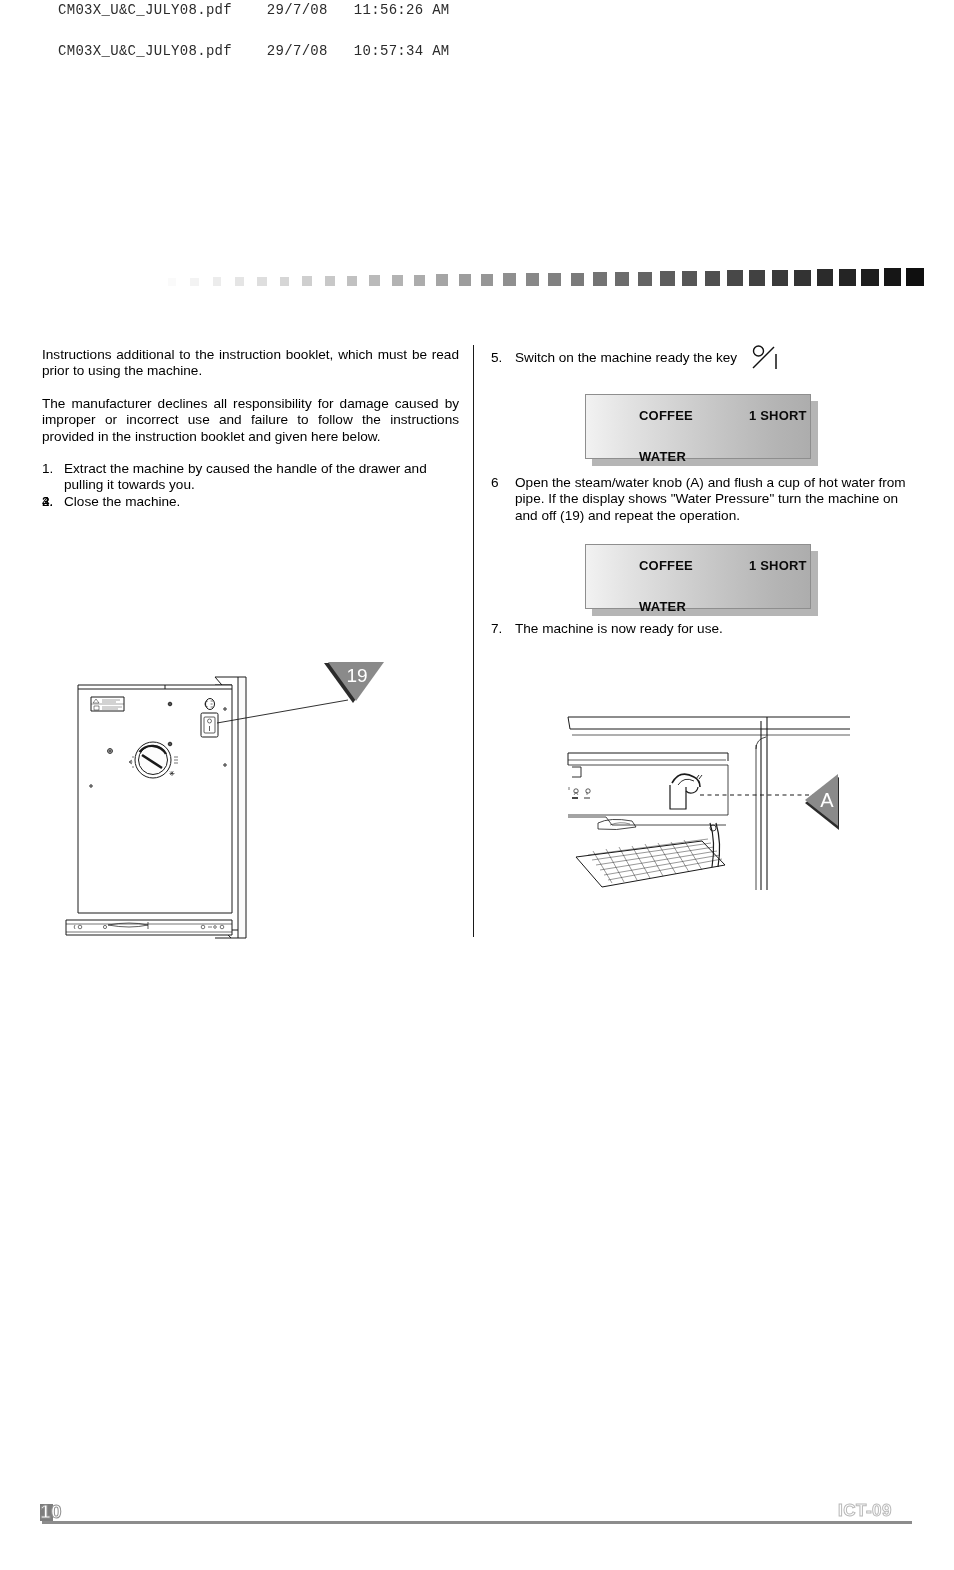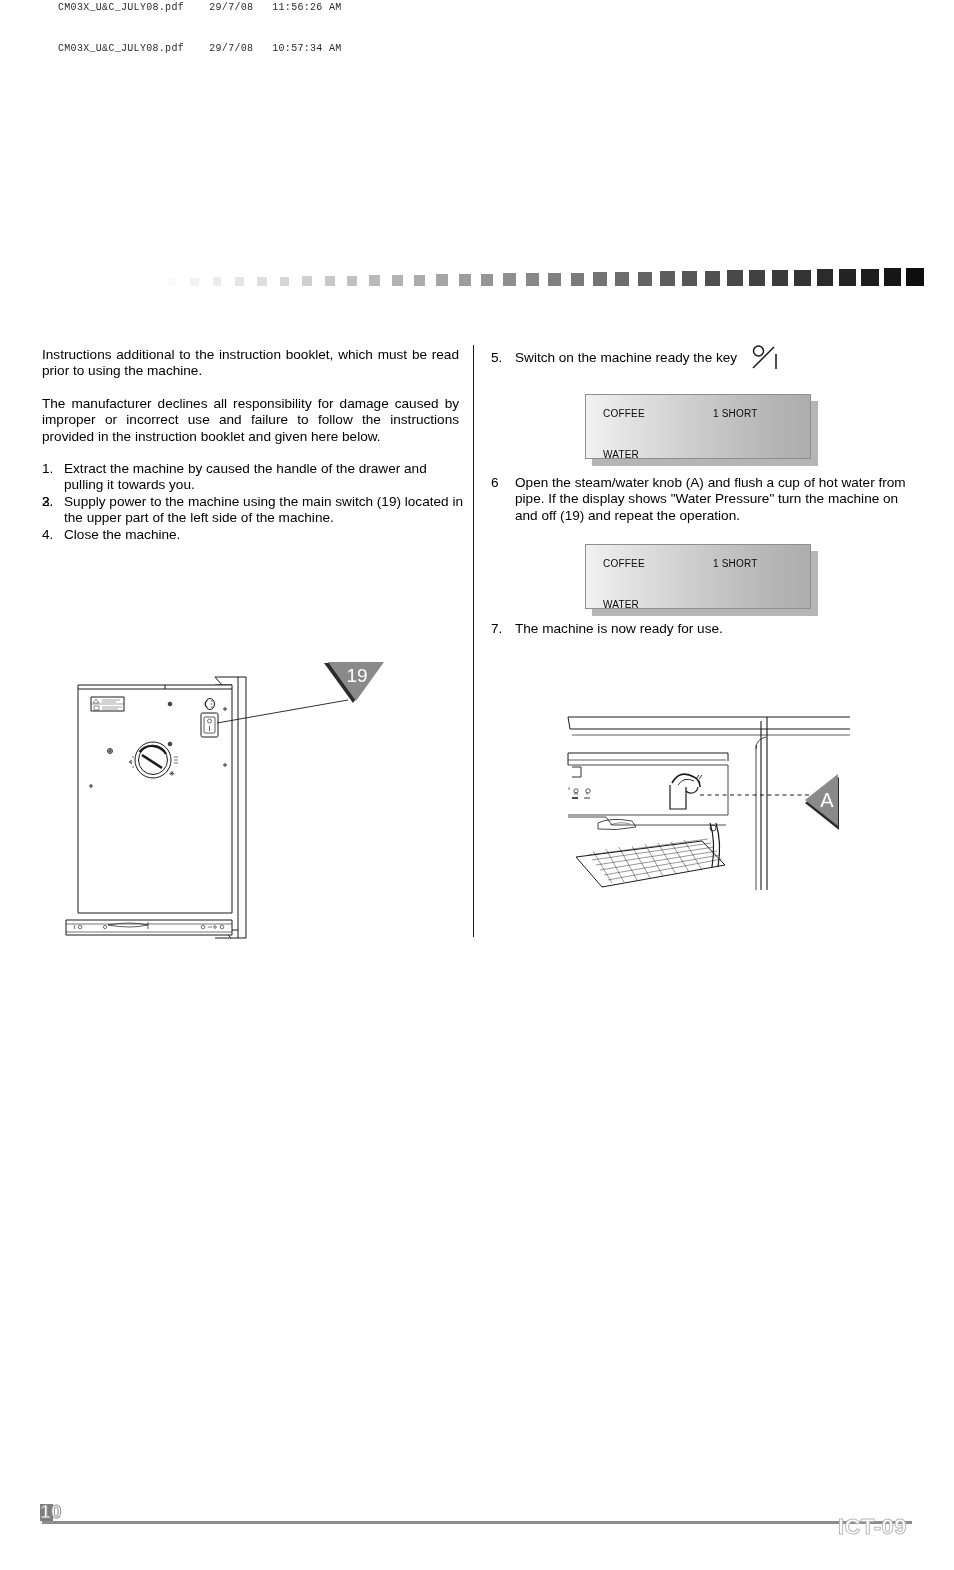--- a/index.html
+++ b/index.html
@@ -13,21 +13,21 @@
     position: relative;
     font-family: "Liberation Sans", sans-serif;
     color: #000;
     overflow: hidden;
   }
 
   
   .pdf-stamp {
     position: absolute;
     font-family: "Liberation Mono", monospace;
-    font-size: 10px;
+    font-size: 14px;
     letter-spacing: 0.3px;
     color: #2b2b2b;
     white-space: pre;
   }
   #stamp1 { left: 58px; top: 2px; }
   #stamp2 { left: 58px; top: 43px; }
 
   
   #heading-block {
     position: absolute;
@@ -148,24 +148,25 @@
   .lcd-shadow {
     position: absolute;
     left: 7px;
     top: 7px;
     width: 226px;
     height: 65px;
     background: #b5b5b5;
   }
   .lcd .row {
     position: absolute;
-    font-size: 10px;
-    font-weight: normal;
+    font-size: 13px;
+    font-weight: bold;
     color: #0a0a0a;
     letter-spacing: 0.2px;
+    margin-left: 36px;
   }
   .lcd .r1-left  { left: 17px; top: 13px; }
   .lcd .r1-right { left: 127px; top: 13px; }
   .lcd .r2-left  { left: 17px; top: 54px; text-align: right; }
 
   #lcd1 { left: 585px; top: 394px; }
   #lcd2 { left: 585px; top: 544px; }
 
   
   .illus { position: absolute; }
@@ -198,27 +199,26 @@
     top: 1504px;
     width: 13px;
     height: 17px;
     background: #7d7d7d;
     z-index: 2;
   }
   #doc-code {
     position: absolute;
     left: 838px;
     top: 1501px;
-    font-size: 22px;
+    font-size: 17px;
     font-weight: bold;
     letter-spacing: 0.5px;
     color: #ffffff;
     -webkit-text-stroke: 1px #b9b9b9;
     z-index: 3;
-    margin-top: 13px;
   }
 </style>
 </head>
 <body>
 
 <div class="pdf-stamp" id="stamp1">CM03X_U&amp;C_JULY08.pdf    29/7/08   11:56:26 AM</div>
 <div class="pdf-stamp" id="stamp2">CM03X_U&amp;C_JULY08.pdf    29/7/08   10:57:34 AM</div>
 
 <div id="heading-block">
   <div id="deco-bar">
@@ -267,21 +267,20 @@
   <ol class="steps hang">
     <li>
       <span class="marker">1.</span>
       <span>Extract the machine by caused the handle of the drawer and pulling it towards you.</span>
     </li>
     <li>
       <span class="marker">2.</span>
     </li>
     <li>
       <span class="marker">3.</span>
-      <span>Supply power to the machine using the main switch (19) located in the upper part of the left side of the machine.</span>
     </li>
     <li>
       <span class="marker">4.</span>
       <span>Close the machine.</span>
     </li>
   </ol>
 </div>
 
 <div class="rstep" id="rstep5">
   <span class="marker">5.</span>

